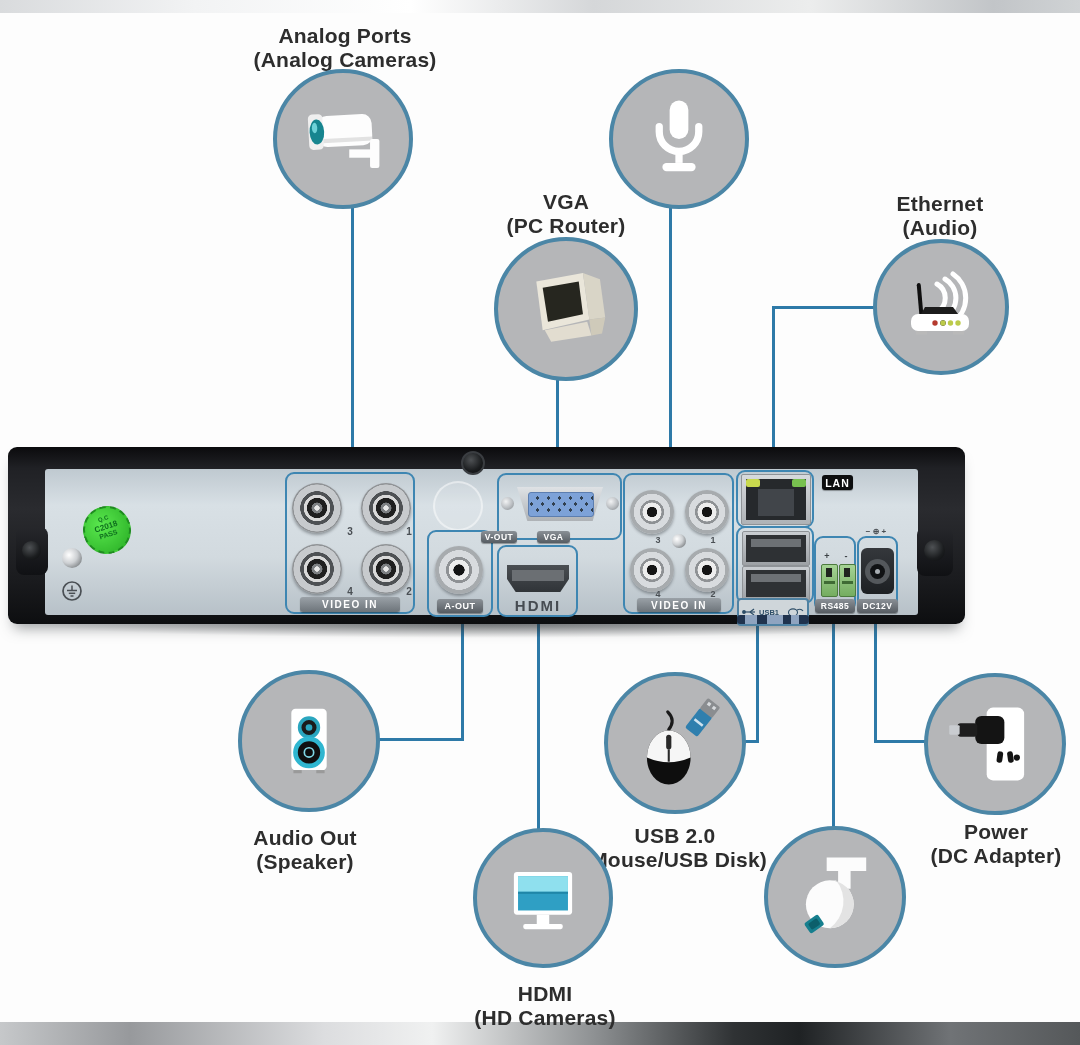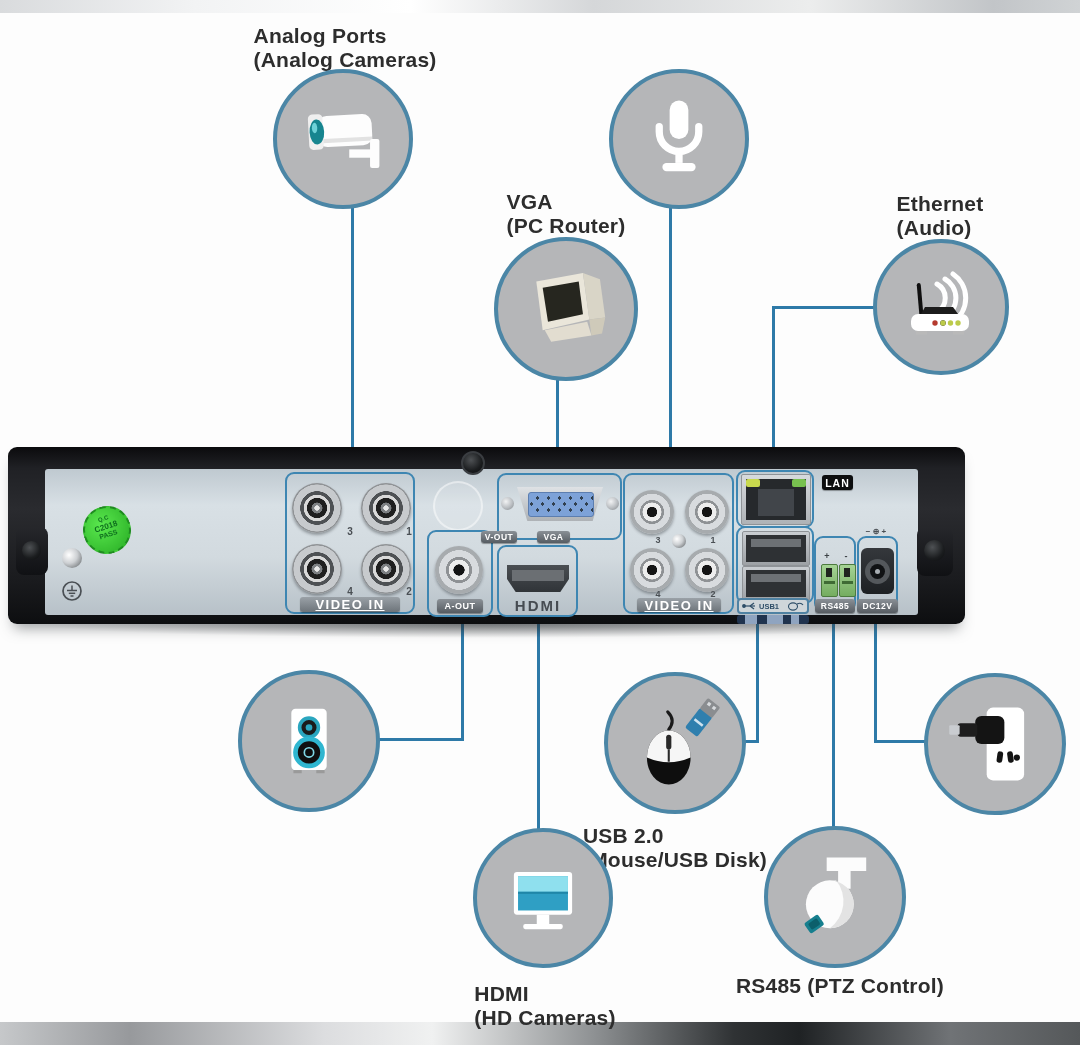--- a/index.html
+++ b/index.html
@@ -5,21 +5,21 @@
   html,body{margin:0;padding:0;background:#ffffff;}
   #canvas{position:relative;width:1080px;height:1045px;background:#fdfdfd;overflow:hidden;
           font-family:"Liberation Sans", sans-serif;}
   .abs{position:absolute;}
   
   .top-strip{left:0;top:0;width:1080px;height:13px;
     background:linear-gradient(90deg,#d9dbdd,#f2f3f4 18%,#ffffff 38%,#d5d7d9 55%,#eceded 75%,#c2c5c8 92%,#d0d3d5);}
   .bottom-strip{left:0;top:1022px;width:1080px;height:23px;
     background:linear-gradient(90deg,#c6c8ca,#97999c 12%,#dcdddf 30%,#f0f1f1 40%,#8e9193 55%,#2f3234 68%,#1f2224 74%,#707376 88%,#55585a);}
   
-  .callout{position:absolute;transform:translateX(-50%);
+  .callout{position:absolute;text-align:center;transform:translateX(-50%);
     font-size:21px;font-weight:600;color:#2d2d2d;line-height:1.16;letter-spacing:.2px;white-space:nowrap;}
   .callout span{display:block;}
   
   .seg{position:absolute;background:#2e7aa8;}
   
   .bigcircle{position:absolute;border-radius:50%;background:#b5b6b8;
     border:4px solid #4b86a6;box-sizing:border-box;display:flex;align-items:center;justify-content:center;}
   
   .device-frame{left:8px;top:447px;width:957px;height:177px;border-radius:9px;
     background:linear-gradient(180deg,#0b0b0d 0%,#202125 12%,#2a2b2f 35%,#1a1b1e 75%,#0d0e10 100%);
@@ -28,21 +28,21 @@
     background:linear-gradient(180deg,#bfc9d0,#d8e0e5 25%,#d2dadf 60%,#b7c1c8 100%);}
   .screw-tab{background:linear-gradient(180deg,#26272b,#101114);border-radius:8px;}
   .screw-black{border-radius:50%;background:radial-gradient(circle at 40% 35%,#4e5154,#1b1d1f 60%,#0a0b0c);}
   .screw-silver{border-radius:50%;background:radial-gradient(circle at 35% 35%,#ffffff,#cdd0d3 45%,#85898c 78%,#5f6366);}
   
   .pbox{position:absolute;border:2.5px solid #3e86b2;border-radius:9px;box-sizing:border-box;}
   
   .badge{position:absolute;display:flex;align-items:center;justify-content:center;
     background:linear-gradient(180deg,#8a9096,#565c62);border-radius:3px;color:#ffffff;
     font-size:9px;font-weight:bold;letter-spacing:.5px;box-shadow:0 1px 1px rgba(0,0,0,.35);}
-  .badge.wide{letter-spacing:1.5px;font-size:13px;background:linear-gradient(180deg,#9aa1a7,#6d747a);text-decoration:underline;}
+  .badge.wide{letter-spacing:1.5px;font-size:10px;background:linear-gradient(180deg,#9aa1a7,#6d747a);}
   .badge.black{background:#0c0d0e;font-size:10.5px;letter-spacing:1px;border-radius:3px;}
   
   .bnc{position:absolute;border-radius:50%;
     background:radial-gradient(circle,#e8e8e8 0 7%,#7c7f82 8% 15%,#1f1f1f 16% 28%,#d9d9d9 29% 37%,#4e5154 38% 47%,#c7cacd 48% 66%,#909396 67% 78%,#5c5f62 79% 90%,#7e8184 91%);
     box-shadow:0 2px 3px rgba(40,45,50,.4);}
   .rca{position:absolute;border-radius:50%;
     background:radial-gradient(circle,#141414 0 16%,#ededed 17% 30%,#8e9194 31% 38%,#d8dbde 39% 58%,#a7abae 59% 74%,#6e7174 75% 88%,#54575a 89%);
     box-shadow:0 2px 3px rgba(40,45,50,.4);}
   .num{position:absolute;font-size:10px;font-weight:600;color:#4a4f54;transform:translate(-50%,-50%);}
   .vga-body{position:absolute;background:linear-gradient(180deg,#dfe2e5,#aeb2b6);
@@ -96,30 +96,35 @@
       <span>(Analog Cameras)</span>
   </div>
   <div class="callout" style="left:566px;top:190px;">
     <span>VGA</span>
       <span>(PC Router)</span>
   </div>
   <div class="callout" style="left:940px;top:192px;">
     <span>Ethernet</span>
       <span>(Audio)</span>
   </div>
+  <div class="callout" style="left:305px;top:826px;">
+    <span>Audio Out</span>
+      <span>(Speaker)</span>
+  </div>
   <div class="callout" style="left:545px;top:982px;">
     <span>HDMI</span>
       <span>(HD  Cameras)</span>
   </div>
   <div class="callout" style="left:675px;top:824px;">
     <span>USB 2.0</span>
       <span>(Mouse/USB Disk)</span>
   </div>
-  <div class="callout" style="left:840px;top:974px;">
-    <span>RS485 (PTZ Control)</span>
+  <div class="callout" style="left:996px;top:820px;">
+    <span>Power</span>
+      <span>(DC Adapter)</span>
   </div>
 
   <div>
     <div class="seg" style="left:351px;top:206px;width:3px;height:267px;"></div>
   </div>
   <div>
     <div class="seg" style="left:556px;top:378px;width:3px;height:97px;"></div>
   </div>
   <div>
     <div class="seg" style="left:669px;top:206px;width:3px;height:269px;"></div>
@@ -345,21 +350,21 @@
 
   <div class="pbox" style="left:736px;top:526px;width:78px;height:78px;"></div>
   <div class="usb-port" style="left:742px;top:531px;width:66px;height:33px;">
     <div class="cavity"></div>
       <div class="tongue"></div>
   </div>
   <div class="usb-port" style="left:742px;top:566px;width:66px;height:33px;">
     <div class="cavity"></div>
       <div class="tongue"></div>
   </div>
-  <div class="usb1-strip" style="left:737px;top:598px;width:72px;height:16px;">
+  <div class="usb1-strip" style="left:737px;top:598px;width:72px;height:28px;">
     <svg width="64" height="12" viewBox="0 0 64 12">
       <g stroke="#2e4e68" stroke-width="1.2" fill="none">
         <line x1="2" y1="6" x2="14" y2="6"></line>
         <line x1="9" y1="6" x2="13" y2="3"></line>
         <line x1="9" y1="6" x2="13" y2="9"></line>
         <circle cx="3" cy="6" r="1.3" fill="#2e4e68"></circle>
       </g>
       <text x="18" y="9" font-size="7.5" font-weight="bold" fill="#2e4e68" font-family="Liberation Sans, sans-serif">USB1</text>
       <g stroke="#2e4e68" stroke-width="1.1" fill="none">
         <ellipse cx="52" cy="6.5" rx="4.5" ry="3.6"></ellipse>

